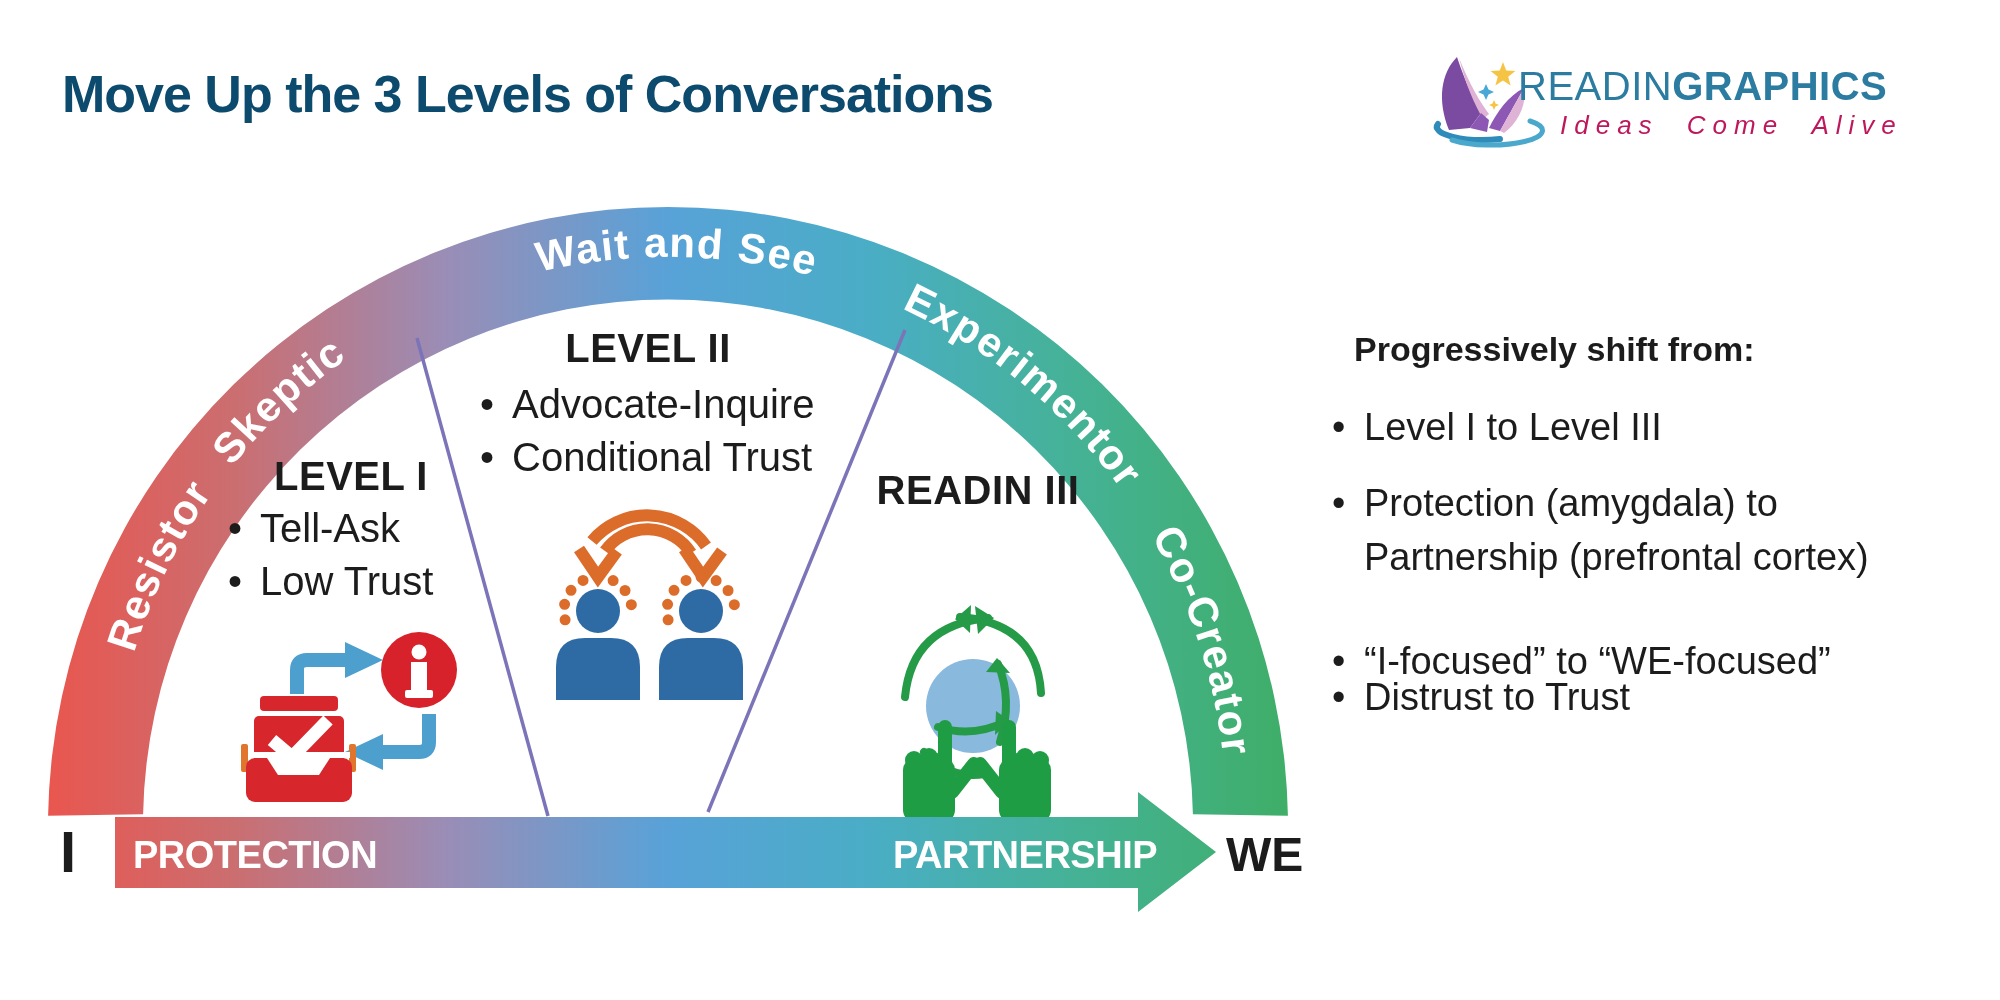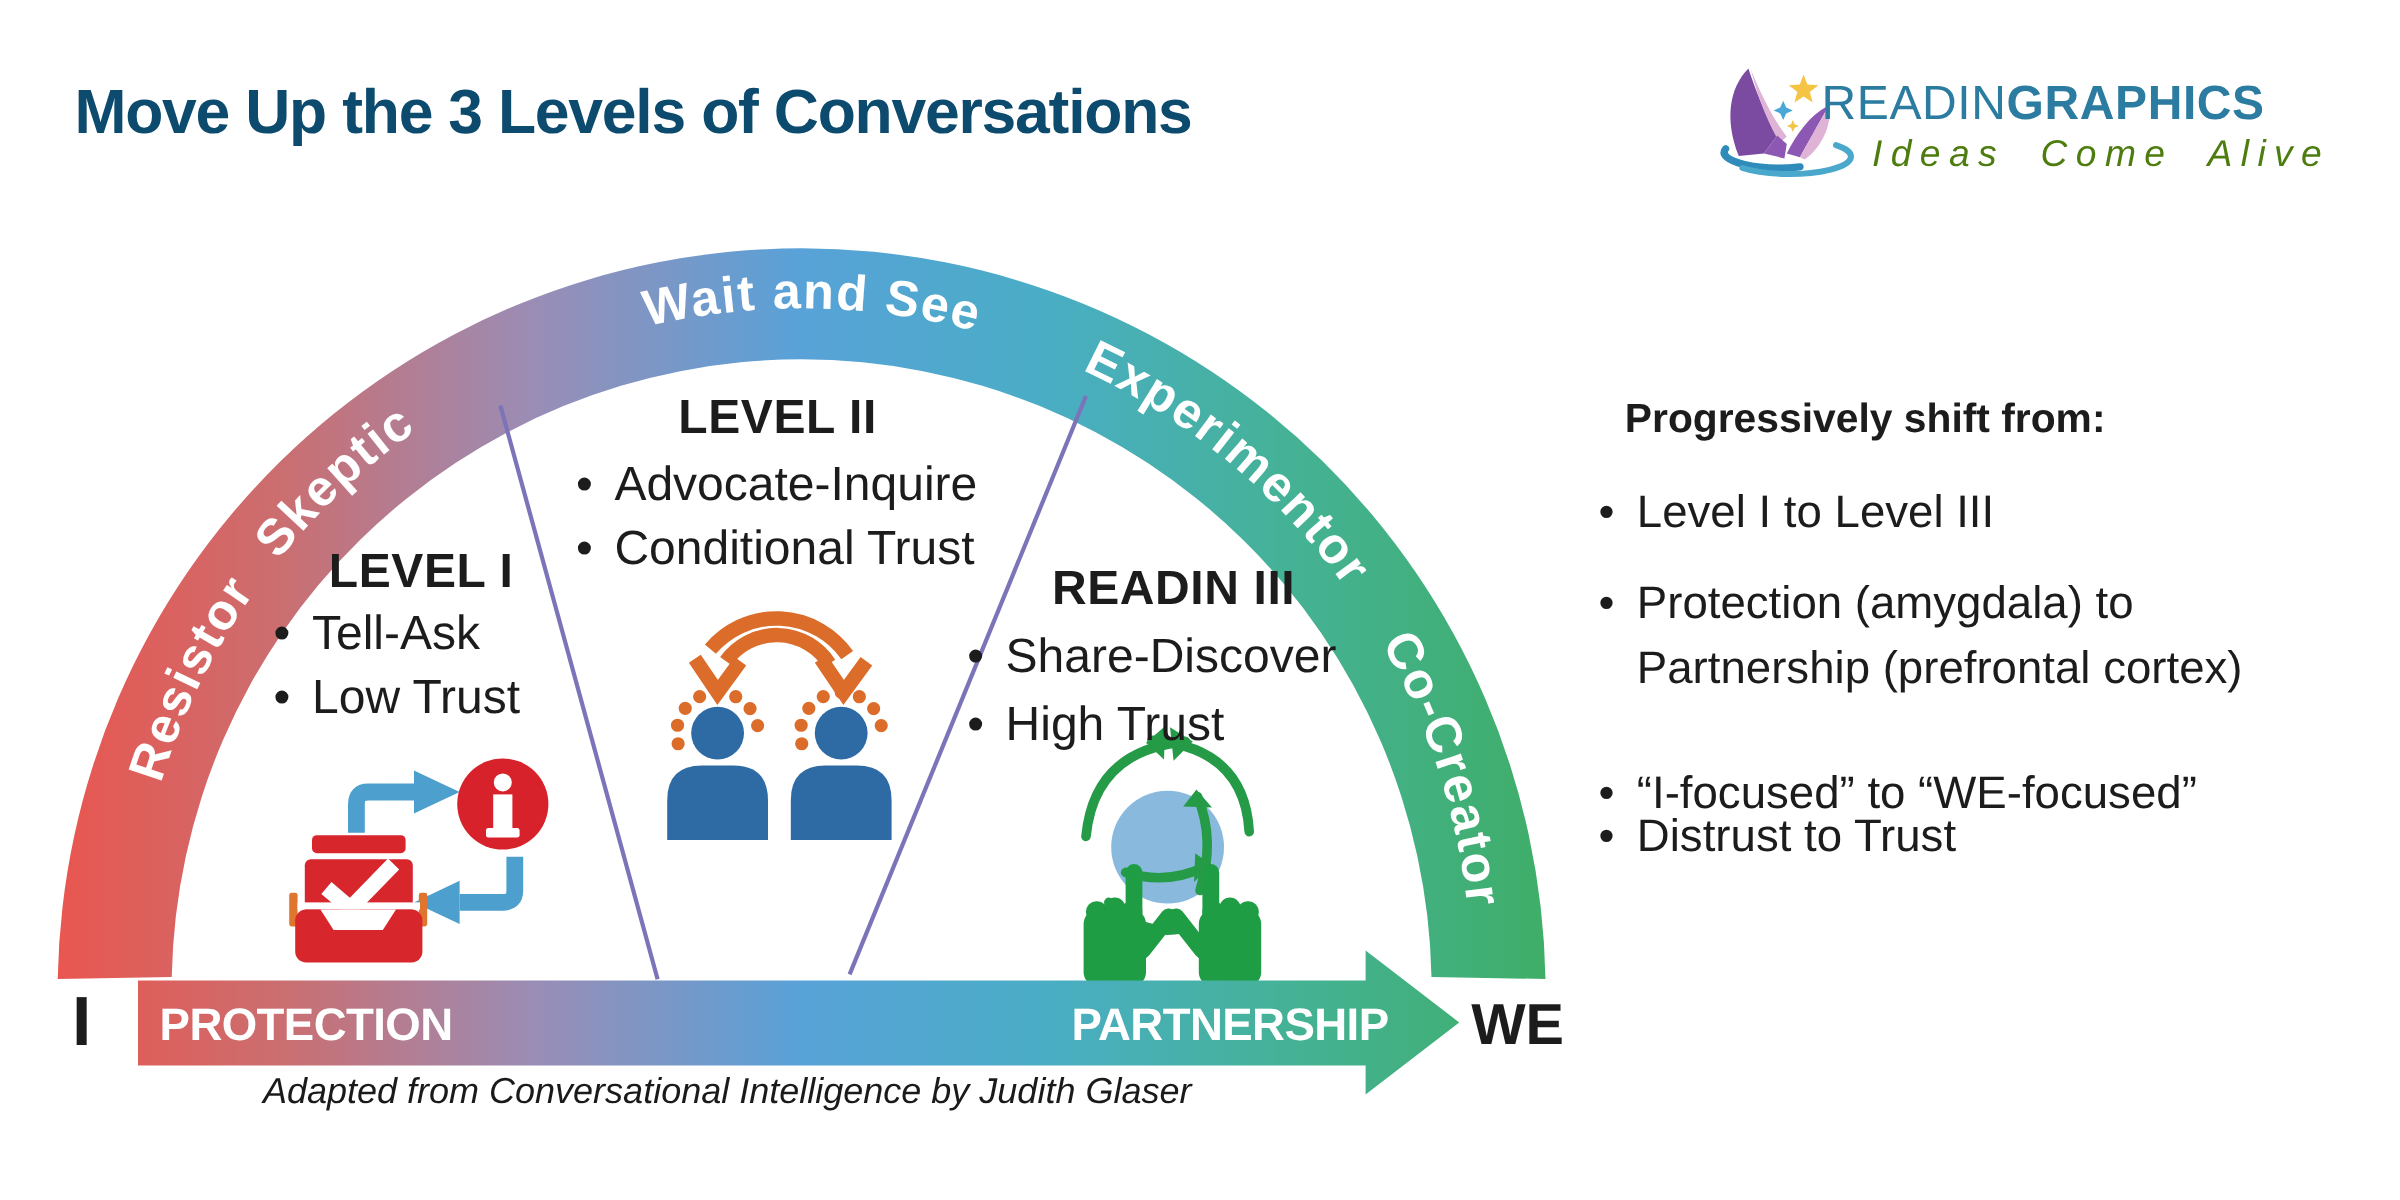--- a/index.html
+++ b/index.html
@@ -5,21 +5,21 @@
   html,body{margin:0;padding:0;background:#ffffff;}
   #canvas{position:relative;width:2000px;height:1000px;background:#ffffff;overflow:hidden;
           font-family:"Liberation Sans", sans-serif;color:#1c1c1c;}
   #diagram-svg{position:absolute;left:0;top:0;}
   .abs{position:absolute;}
   #page-title{left:62px;top:64px;font-size:52px;font-weight:bold;letter-spacing:-1px;color:#0c4a6e;white-space:nowrap;}
   
   #brand{left:1518px;top:64px;font-size:40px;color:#2b7ca0;white-space:nowrap;letter-spacing:0.5px;}
   #brand .light{font-weight:normal;}
   #brand .bold{font-weight:bold;}
-  #brand-tagline{left:1560px;top:110px;font-size:31px;font-style:italic;color:#4d7c0f;letter-spacing:7px;word-spacing:14px;white-space:nowrap;}
+  #brand-tagline{left:1560px;top:110px;font-size:26px;font-style:italic;color:#be185d;letter-spacing:7px;word-spacing:14px;white-space:nowrap;}
   
   .lvl-heading{font-size:40px;font-weight:bold;text-align:center;letter-spacing:0.5px;white-space:nowrap;}
   #lvl1-heading{left:238px;top:454px;width:226px;}
   #lvl2-heading{left:535px;top:326px;width:226px;}
   #lvl3-heading{left:865px;top:468px;width:226px;}
   .lvl-bullets{font-size:40px;}
   .lvl-bullets p{margin:0 0 7px 0;padding-left:32px;position:relative;white-space:nowrap;line-height:46px;}
   .lvl-bullets p::before{content:"•";position:absolute;left:0;top:0;}
   #lvl1-bullets{left:228px;top:505px;}
   #lvl2-bullets{left:480px;top:381px;}
@@ -177,31 +177,26 @@
     <p>Low Trust</p>
   </div>
 
   <div class="abs lvl-heading" id="lvl2-heading">LEVEL II</div>
   <div class="abs lvl-bullets" id="lvl2-bullets">
     <p>Advocate-Inquire</p>
     <p>Conditional Trust</p>
   </div>
 
   <div class="abs lvl-heading" id="lvl3-heading">READIN III</div>
-  <div class="abs lvl-bullets" id="lvl3-bullets">
-    <p>Share-Discover</p>
-    <p>High Trust</p>
-  </div>
 
   <div class="abs" id="i-label">I</div>
   <div class="abs" id="we-label">WE</div>
   <div class="abs" id="protection-label">PROTECTION</div>
   <div class="abs" id="partnership-label">PARTNERSHIP</div>
 
-  <div class="abs" id="caption">Adapted from Conversational Intelligence by Judith Glaser</div>
 
   <div class="abs" id="panel-heading">Progressively shift from:</div>
   <div class="abs panel-item" id="panel-item-1">Protection (amygdala) to Partnership (prefrontal cortex)</div>
   <div class="abs panel-item" id="panel-item-0">Level I to Level III</div>
   <div class="abs panel-item" id="panel-item-2">“I-focused” to “WE-focused”</div>
   <div class="abs panel-item" id="panel-item-3">Distrust to Trust</div>
 
 </div>
 
 </body></html>

